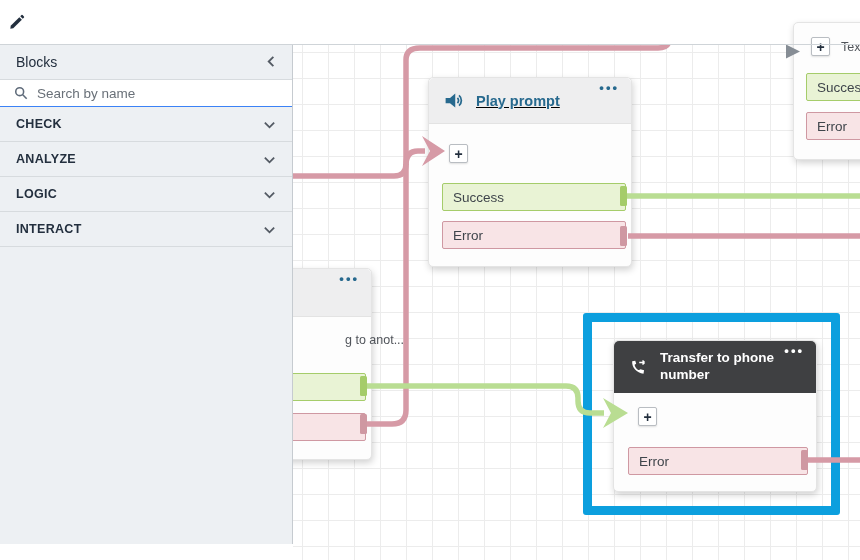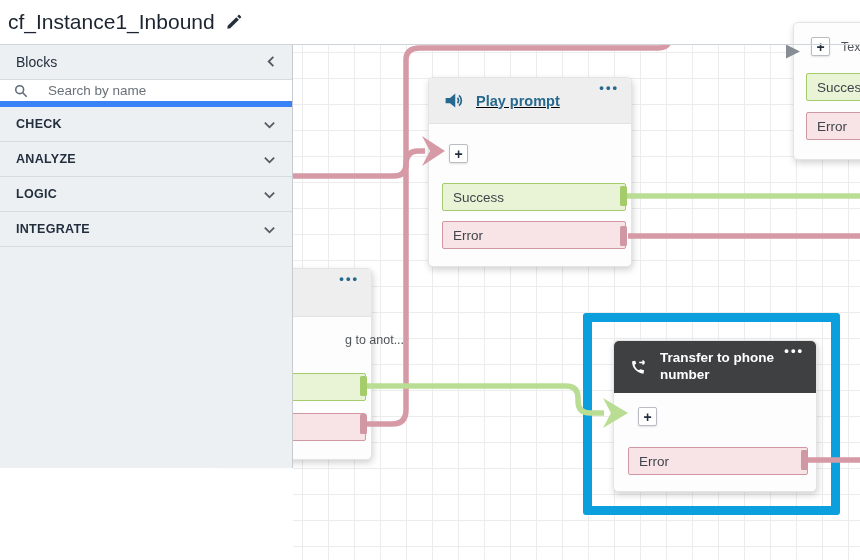--- a/index.html
+++ b/index.html
@@ -49,45 +49,44 @@
     font-size:12.5px; color:#50545a; white-space:nowrap;}
   .plusbox{width:19px; height:19px; background:#fff; border:1px solid #b9bdc2;
     border-radius:2px; display:flex; align-items:center; justify-content:center;
     font-size:14px; font-weight:bold; color:#232f3e; box-shadow:0 1px 2px rgba(0,0,0,.12);}
   .out-row{position:absolute; height:28px; border-radius:2px; display:flex;
     align-items:center; padding-left:10px; font-size:13.5px; color:#3f454b;}
   .row-success{background:var(--success-bg); border:1.5px solid var(--success-border);}
   .row-error{background:var(--error-bg); border:1.5px solid var(--error-border);}
 
   
-  .sidebar{position:absolute; left:0; top:44px; width:293px; height:424px;
+  .sidebar{position:absolute; left:0; top:44px; width:293px; height:500px;
     background:#edf0f3; border-right:1px solid #c6cbd0; z-index:7;}
   .sb-head{height:36px; display:flex; align-items:center; justify-content:space-between;
     padding:0 14px 0 16px; font-size:14px; color:#232f3e; border-bottom:1px solid #d7dbde;}
-  .sb-search{height:27px; background:#fff; display:flex; align-items:center; gap:20px;
-    padding:0 14px; border-bottom:6px solid #3b82f6;}
+  .sb-search{height:27px; background:#fff; display:flex; align-items:center; gap:9px;
+    padding:0 14px; border-bottom:1px solid #3b82f6;}
   .sb-search input{border:none; outline:none; flex:1; font-size:13.5px;
     font-family:"Liberation Sans", sans-serif; color:#232f3e; background:transparent;}
   .sb-search input::placeholder{color:#697078;}
   .sb-cat{height:35px; display:flex; align-items:center; justify-content:space-between;
     padding:0 16px; border-bottom:1px solid #d7dbde; cursor:pointer;}
   .sb-cat .lbl{font-size:12.5px; font-weight:bold; color:#232f3e; letter-spacing:.3px;}
   .chev{width:13px; height:13px; stroke:#545b64; stroke-width:2; fill:none;}
 </style>
 </head>
 <body>
 
 <div id="app">
 
   <div class="canvas-bg"></div>
 
   <div class="selection"></div>
 
   <div class="titlebar">
-    <span class="title-text">cf_Instance1_Inbound</span>
     <svg class="pencil" viewBox="0 0 20 20">
       <path d="M3 14.2 L12.6 4.6 L15.4 7.4 L5.8 17 L2.6 17.4 Z" fill="#232f3e"></path>
       <path d="M13.6 3.6 L15 2.2 Q15.6 1.7 16.2 2.3 L17.7 3.8 Q18.3 4.4 17.8 5 L16.4 6.4 Z" fill="#232f3e"></path>
     </svg>
   </div>
   <div class="separator"></div>
 
   <div class="card" style="left:212px; top:268px; width:160px; height:192px;">
     <div class="card-header" style="height:48px;">
       <span class="dots">•••</span>
@@ -204,20 +203,20 @@
           <polyline points="2,5 7,10 12,5"></polyline>
         </svg>
     </div>
     <div class="sb-cat">
       <span class="lbl">LOGIC</span>
       <svg class="chev" viewBox="0 0 14 14">
           <polyline points="2,5 7,10 12,5"></polyline>
         </svg>
     </div>
     <div class="sb-cat">
-      <span class="lbl">INTEGRATE</span>
+      <span class="lbl">INTERACT</span>
       <svg class="chev" viewBox="0 0 14 14">
           <polyline points="2,5 7,10 12,5"></polyline>
         </svg>
     </div>
   </div>
 
 </div>
 
 </body></html>

